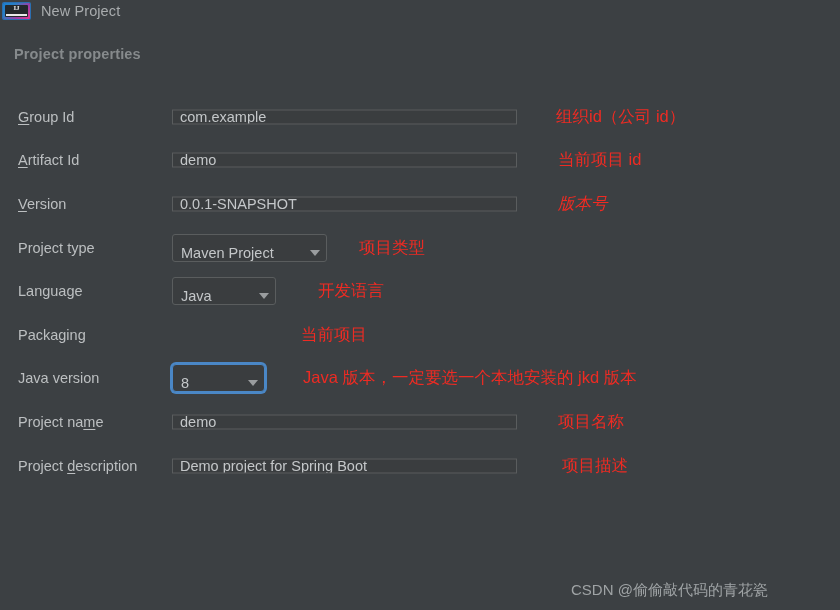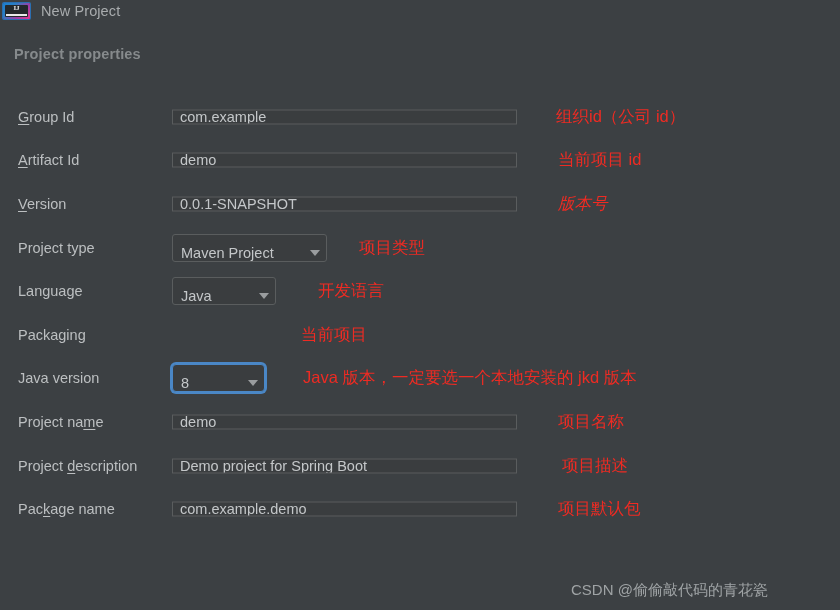--- a/index.html
+++ b/index.html
@@ -245,20 +245,15 @@
     <div class="row">
       <div class="row-label">Project na<u>m</u>e</div>
       <input type="text" class="field text" value="demo" style="">
       <div class="annot" style="left: 558px;">项目名称</div>
     </div>
     <div class="row">
       <div class="row-label">Project <u>d</u>escription</div>
       <input type="text" class="field text" value="Demo project for Spring Boot" style="">
       <div class="annot" style="left: 562px;">项目描述</div>
     </div>
-    <div class="row">
-      <div class="row-label">Pac<u>k</u>age name</div>
-      <input type="text" class="field text" value="com.example.demo" style="">
-      <div class="annot" style="left: 558px;">项目默认包</div>
-    </div>
   </div>
 
 <div class="watermark">CSDN @偷偷敲代码的青花瓷</div>
 
 </body></html>

